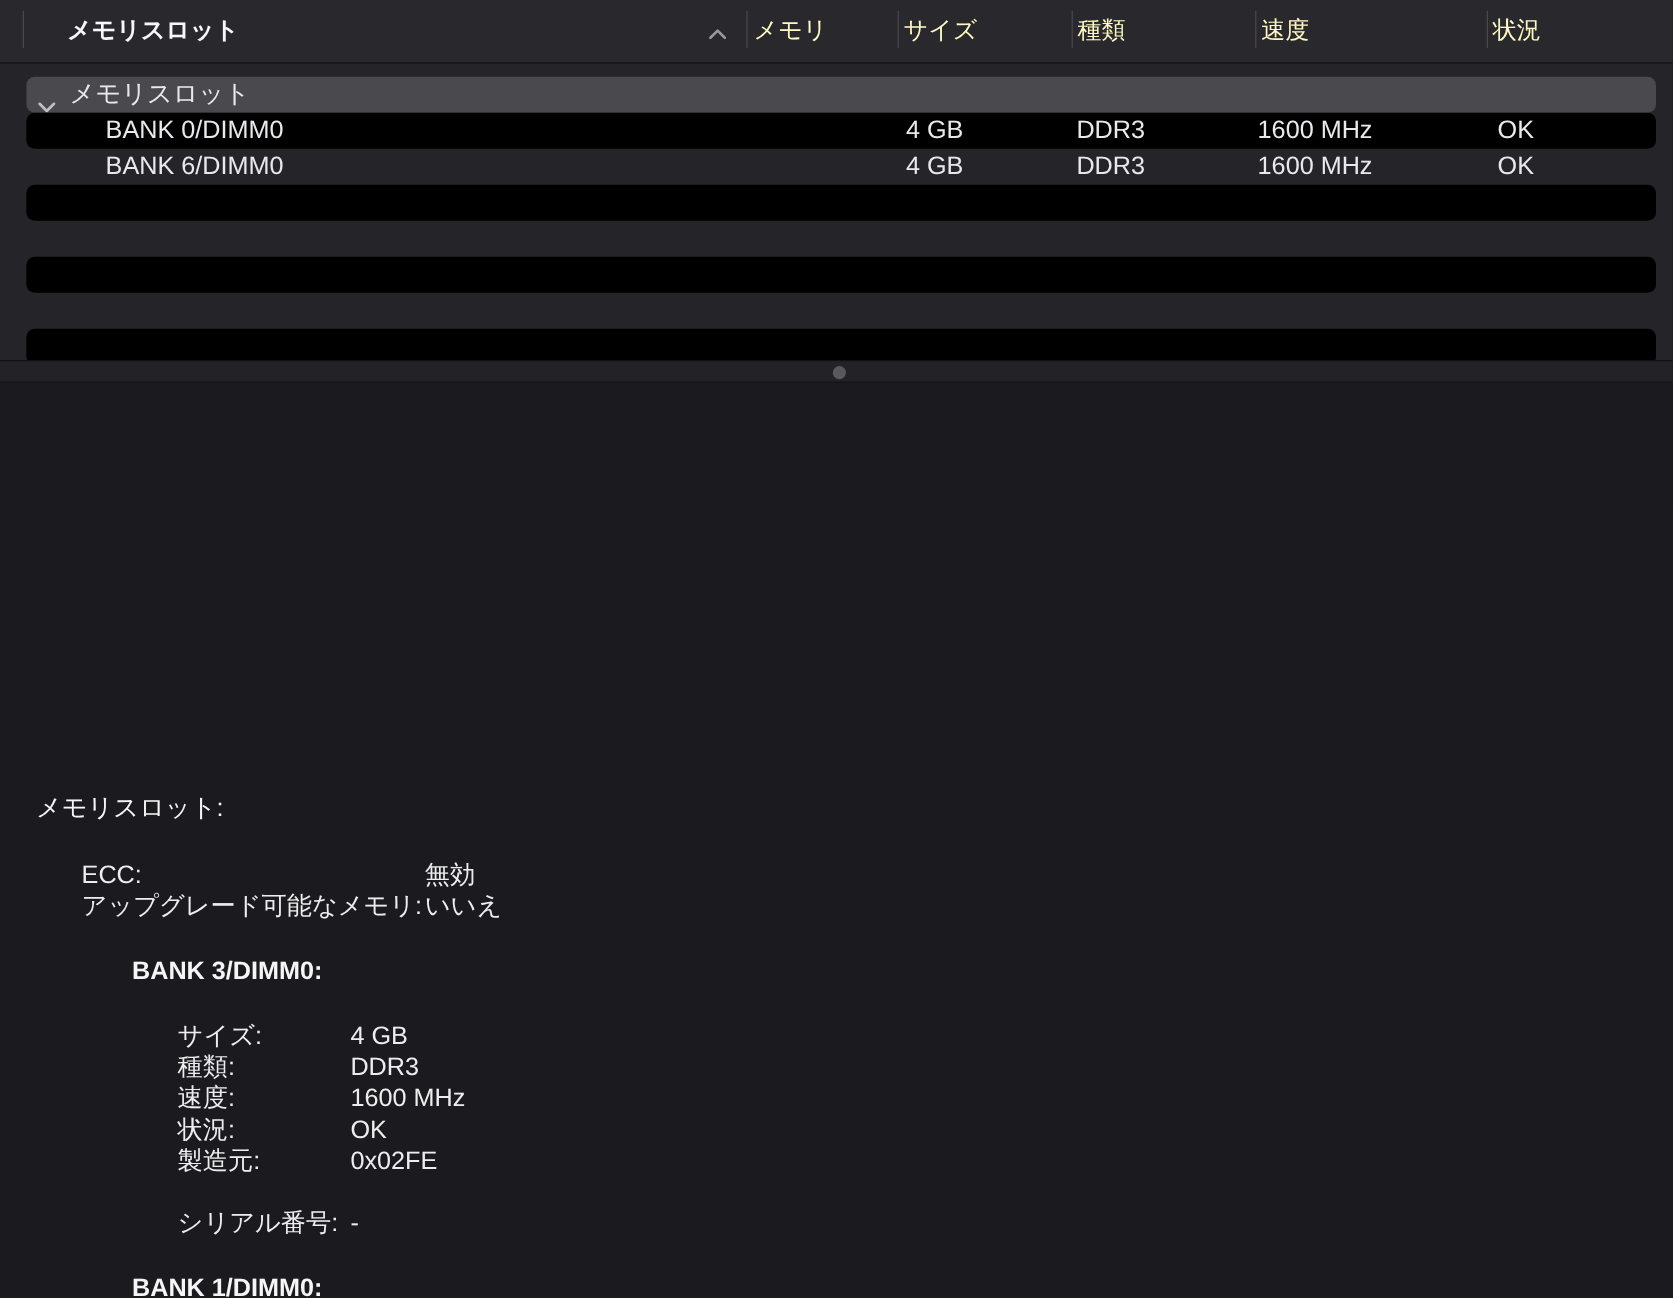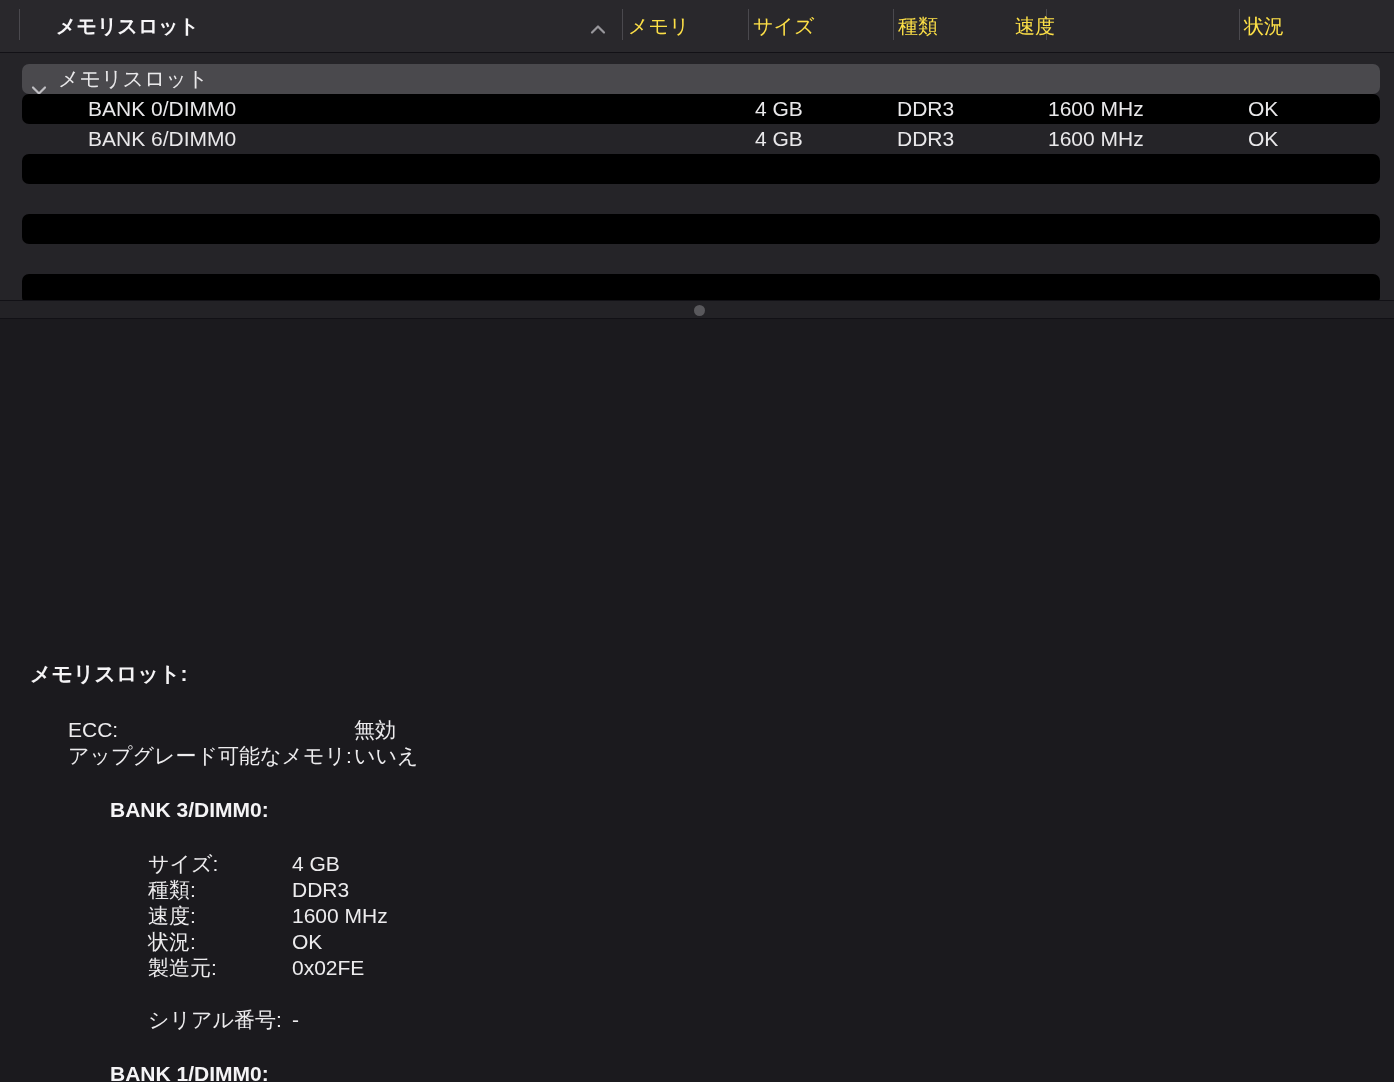--- a/index.html
+++ b/index.html
@@ -9,21 +9,21 @@
     font-family:"Liberation Sans","DejaVu Sans",sans-serif;
     color:#e9e8ea;
     overflow:hidden;
     position:relative;
   }
   .app{position:absolute;inset:0;width:1394px;height:1082px;}
 
   
   .table-pane{position:absolute;left:0;top:0;width:1394px;height:300px;background:#252428;}
   .thead{position:absolute;left:0;top:0;width:1394px;height:53px;background:#29282c;border-bottom:1px solid #121116;box-sizing:border-box;}
-  .th{position:absolute;top:0;height:52px;line-height:52px;font-size:20px;color:#fde047;white-space:nowrap;}
+  .th{position:absolute;top:0;height:52px;line-height:52px;font-size:20px;color:#fef9c3;white-space:nowrap;}
   .th.sorted{font-weight:bold;color:#f7f6f8;}
   .th-sep{position:absolute;top:9px;height:31px;width:1px;background:#4a494e;}
   .sort-ind{position:absolute;top:21px;left:590px;width:16px;height:11px;}
 
   .rows{position:absolute;left:0;top:53px;width:1394px;height:247px;overflow:hidden;}
   .row{position:absolute;left:22px;width:1358px;height:30px;border-radius:7px;line-height:30px;font-size:21px;color:#e9e8ea;white-space:nowrap;}
   .row.selected{background:#4a494d;}
   .row.stripe{background:#000000;}
   .cell{position:absolute;top:0;height:30px;line-height:30px;}
   .c-slot-group{left:36px;}
@@ -33,21 +33,21 @@
   .c-speed{left:1026px;}
   .c-status{left:1226px;}
   .disclosure{position:absolute;left:9px;top:10px;width:16px;height:11px;}
 
   
   .splitter{position:absolute;left:0;top:300px;width:1394px;height:19px;background:#232226;border-top:1px solid #121116;border-bottom:1px solid #121116;box-sizing:border-box;}
   .splitter-dot{position:absolute;left:694px;top:4px;width:11px;height:11px;border-radius:50%;background:#59585c;}
 
   
   .detail{position:absolute;left:0;top:319px;width:1394px;height:763px;background:#1b1a1e;font-size:21px;color:#edecee;}
-  .dtitle{position:absolute;left:30px;height:26px;line-height:26px;font-weight:bold;color:#f5f4f6;white-space:nowrap;}
+  .dtitle{position:absolute;left:30px;height:26px;line-height:26px;font-weight:normal;color:#f5f4f6;white-space:nowrap;}
   .line{position:absolute;left:0;right:0;height:26px;line-height:26px;white-space:nowrap;margin-left:24px;}
   .line .lab{position:absolute;top:0;}
   .line .val{position:absolute;top:0;}
   .sumline .lab{left:44px;}
   .sumline .val{left:330px;}
   .bankline .lab{left:124px;}
   .bankline .val{left:268px;}
   .banktitle{position:absolute;left:110px;height:26px;line-height:26px;font-weight:bold;color:#f5f4f6;white-space:nowrap;}
 </style>
 </head>
@@ -73,21 +73,21 @@
       </div>
       <div class="th-sep" style="left:748px"></div>
       <div class="th" style="left:753px">
         <span>サイズ</span>
       </div>
       <div class="th-sep" style="left:893px"></div>
       <div class="th" style="left:898px">
         <span>種類</span>
       </div>
       <div class="th-sep" style="left:1046px"></div>
-      <div class="th" style="left:1015px">
+      <div class="th" style="left:1051px">
         <span>速度</span>
       </div>
       <div class="th-sep" style="left:1239px"></div>
       <div class="th" style="left:1244px">
         <span>状況</span>
       </div>
     </div>
 
     <div class="rows">
 

